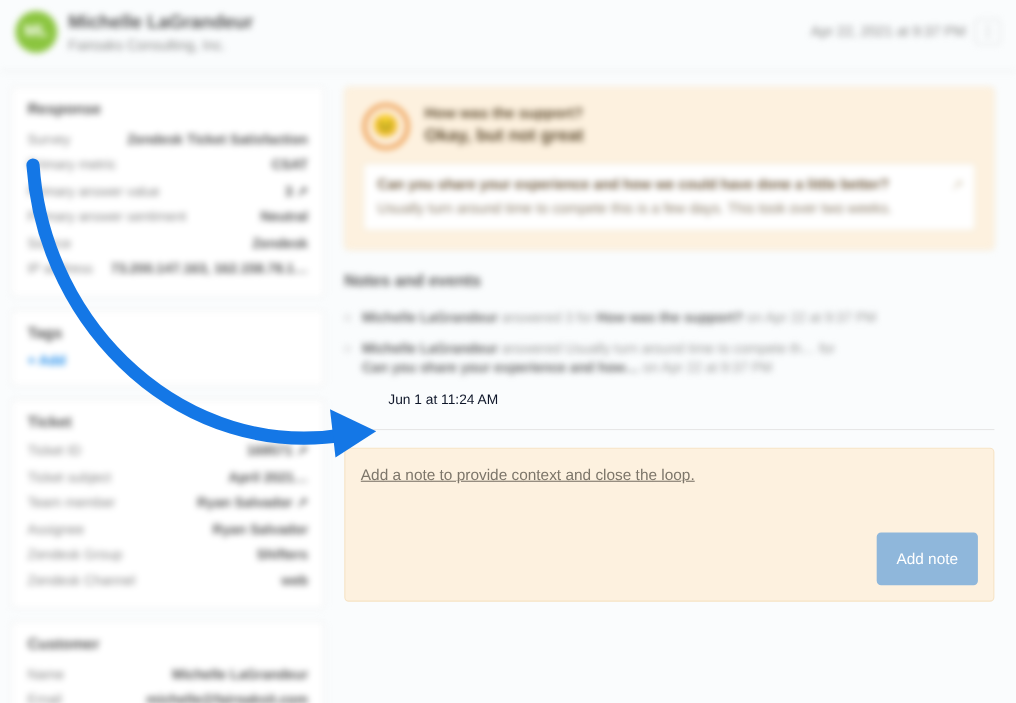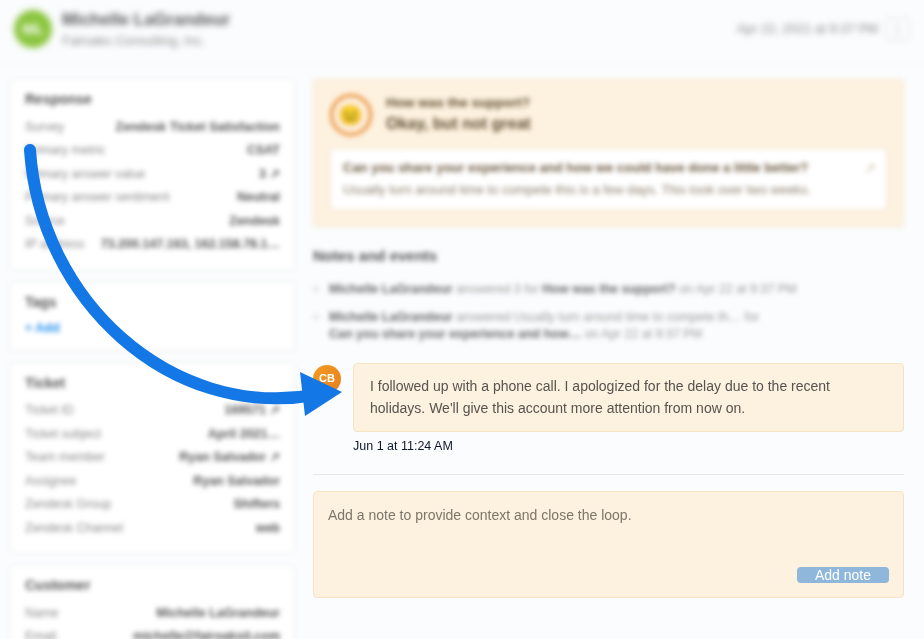--- a/index.html
+++ b/index.html
@@ -125,28 +125,28 @@
   }
   .divider { height:1px; background:#e7e7e7; margin:8px 0 16px;}
 
   
   .addnote {
     background:#FDF1DF;
     border:1px solid #F6E3C5;
     border-radius:4px;
     padding:14px 14px 14px;
   }
-  .addnote .ph { color:#7d766a; font-size:14px; }
+  .addnote .ph { color:#7d766a; font-size:14px;text-decoration:underline; }
   .addnote .row { display:flex; justify-content:flex-end; margin-top:42px;}
   .btn-add {
     background:#8FB7DB;
     color:#fff;
     border:none;
     border-radius:4px;
-    padding:0 18px;
+    padding:16px 18px;
     font-size:14px;
     font-weight:500;
     cursor:pointer;
   }
 
   
   .arrow {
     position:absolute;
     left:10px; top:140px;
     pointer-events:none;
@@ -286,24 +286,20 @@
             <span>answered</span>
             <span>Usually turn around time to compete th…</span> for
             <div>
               <strong>Can you share your experience and how…</strong>
               <span>on Apr 22 at 9:37 PM</span>
             </div>
           </div>
         </div>
       </div>
 
-      <div class="focus-row">
-        <div class="mini-avatar">CB</div>
-        <div class="note-card">I followed up with a phone call. I apologized for the delay due to the recent holidays. We'll give this account more attention from now on.</div>
-      </div>
       <div class="note-time">Jun 1 at 11:24 AM</div>
 
       <div class="divider"></div>
 
       <div class="addnote">
         <div class="ph">Add a note to provide context and close the loop.</div>
         <div class="row">
           <button class="btn-add">Add note</button>
         </div>
       </div>

